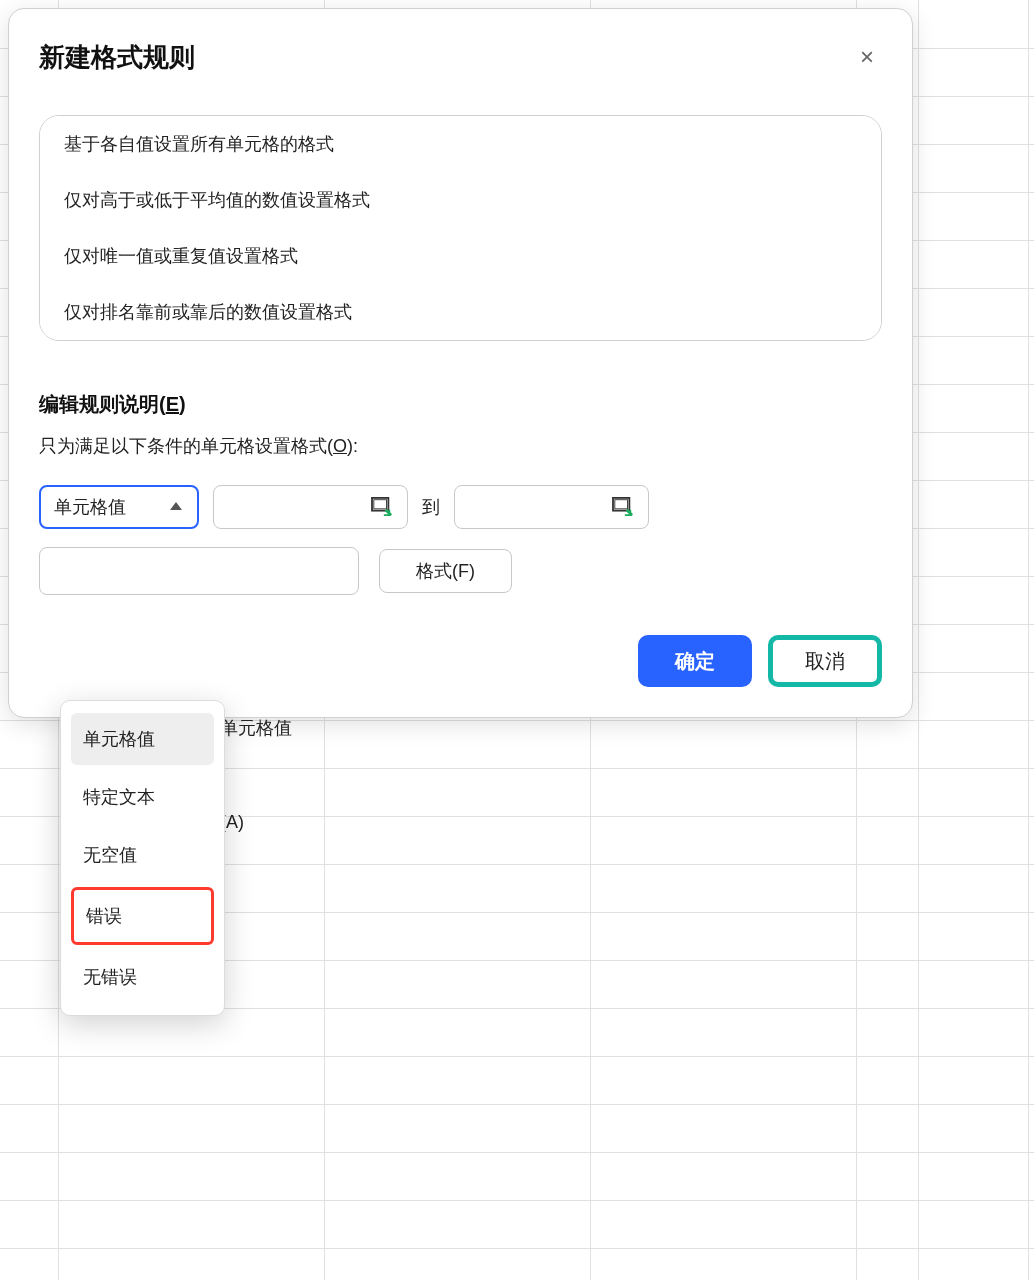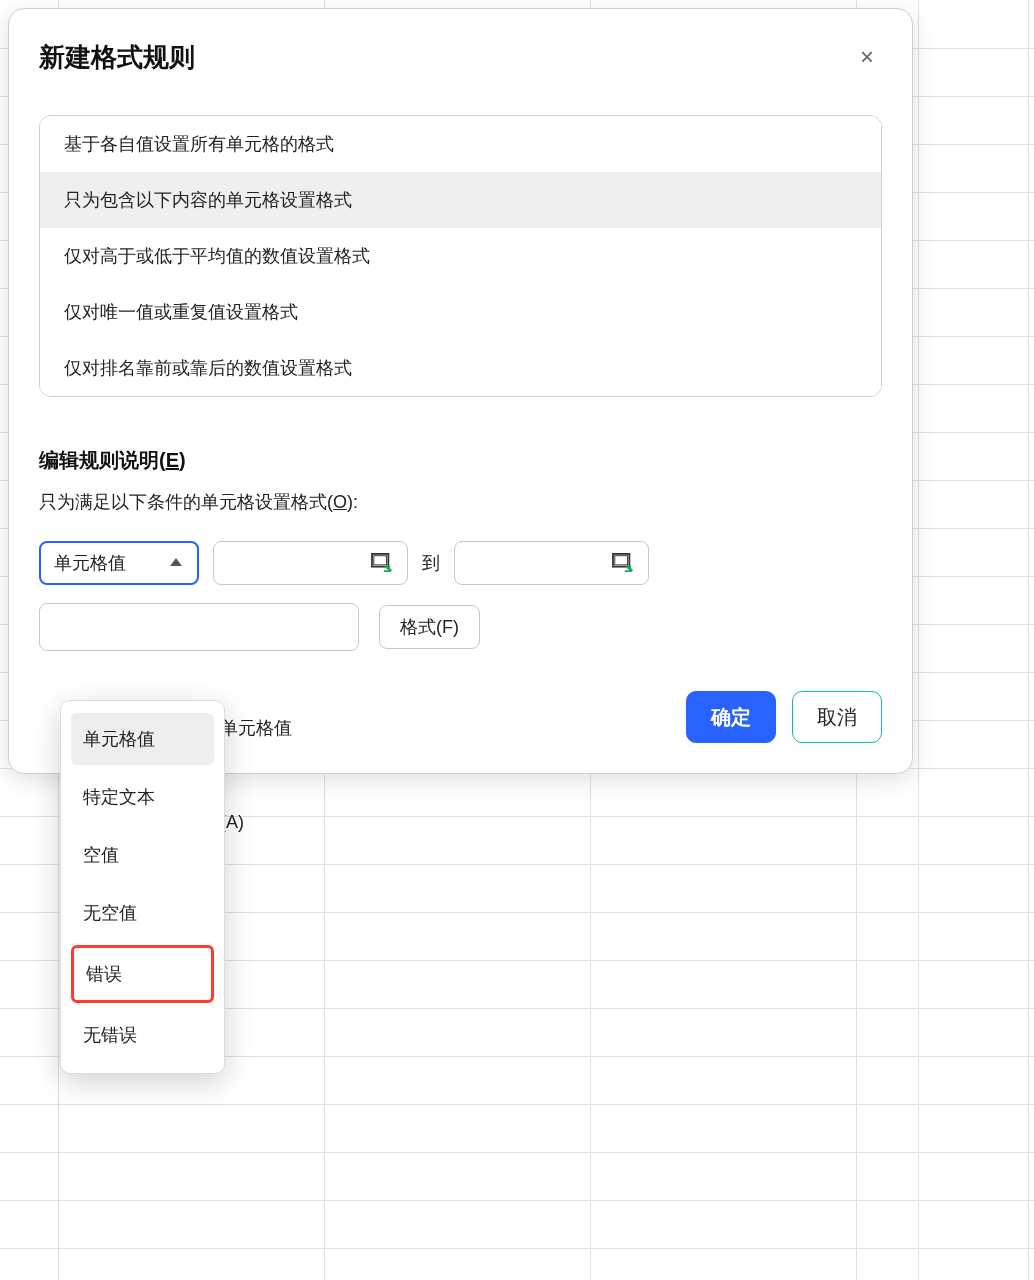--- a/index.html
+++ b/index.html
@@ -22,21 +22,21 @@
     
     .dialog-header { display: flex; justify-content: space-between; align-items: center; margin-bottom: 40px; text-align: center; }
     .dialog-title { font-size: 26px; font-weight: 700; color: #111; }
     .close-x { font-size: 24px; color: #666; cursor: pointer; padding: 4px 8px; }
     
     .section-label { font-size: 20px; font-weight: 700; color: #111; margin-bottom: 16px; }
     .section-label .u { text-decoration: underline; }
     
     .rule-list {
       border: 1px solid #d0d0d0;
-      border-radius: 12px;
+      border-radius: 20px;
       overflow: hidden;
       margin-bottom: 50px;
     }
     .rule-item {
       padding: 16px 24px;
       font-size: 18px;
       color: #222;
       cursor: pointer;
       background: #fff;
     }
@@ -79,34 +79,34 @@
       height: 48px; width: 320px;
       display: flex; align-items: center;
       padding: 0 16px;
       font-size: 18px; color: #222;
     }
     .btn-format {
       border: 1px solid #c8c8c8;
       border-radius: 8px;
       background: #fff;
       height: 44px;
-      padding: 0 20px;
+      padding: 0 36px;
       font-size: 18px; color: #222;
       cursor: pointer;
     }
     
     .footer { display: flex; justify-content: space-between; align-items: center; }
     .footer-left { font-size: 18px; color: #222; }
     .footer-right { display: flex; gap: 16px; }
     .btn {
-      height: 52px; padding: 0 24px;
+      height: 52px; padding: 0 32px;
       border-radius: 10px;
       font-size: 20px;
       cursor: pointer;
-      border: 1px solid #14b8a6;
+      border: 5px solid #14b8a6;
       background: #fff; color: #222;
     }
     .btn-primary { background: #2862ff; border-color: #2862ff; color: #fff; font-weight: 600; }
     
     .dropdown-menu {
       position: absolute;
       top: 700px; left: 60px;
       width: 165px;
       background: #fff;
       border: 1px solid #dcdcdc;
@@ -172,21 +172,20 @@
 
 <div class="dialog">
   <div class="dialog-header">
     <div class="dialog-title">新建格式规则</div>
     <div class="close-x">×</div>
   </div>
 
 
   <div class="rule-list">
     <div class="rule-item">基于各自值设置所有单元格的格式</div>
-    <div class="rule-item selected">只为包含以下内容的单元格设置格式</div>
     <div class="rule-item">仅对高于或低于平均值的数值设置格式</div>
     <div class="rule-item">仅对唯一值或重复值设置格式</div>
     <div class="rule-item">仅对排名靠前或靠后的数值设置格式</div>
   </div>
 
   <div class="section-label">
     <span>编辑规则说明(</span><span class="u">E</span><span>)</span>
   </div>
 
   <div class="sub-label">
@@ -240,17 +239,16 @@
     </div>
   </div>
 </div>
 
 <div class="hidden-partial" style="top:716px; left:220px;">单元格值</div>
 <div class="hidden-partial" style="top:812px; left:220px;">(A)</div>
 
 <div class="dropdown-menu">
   <div class="dd-item selected">单元格值</div>
   <div class="dd-item">特定文本</div>
-  <div class="dd-item">空值</div>
   <div class="dd-item">无空值</div>
   <div class="dd-item highlight">错误</div>
   <div class="dd-item">无错误</div>
 </div>
 
 </body></html>

